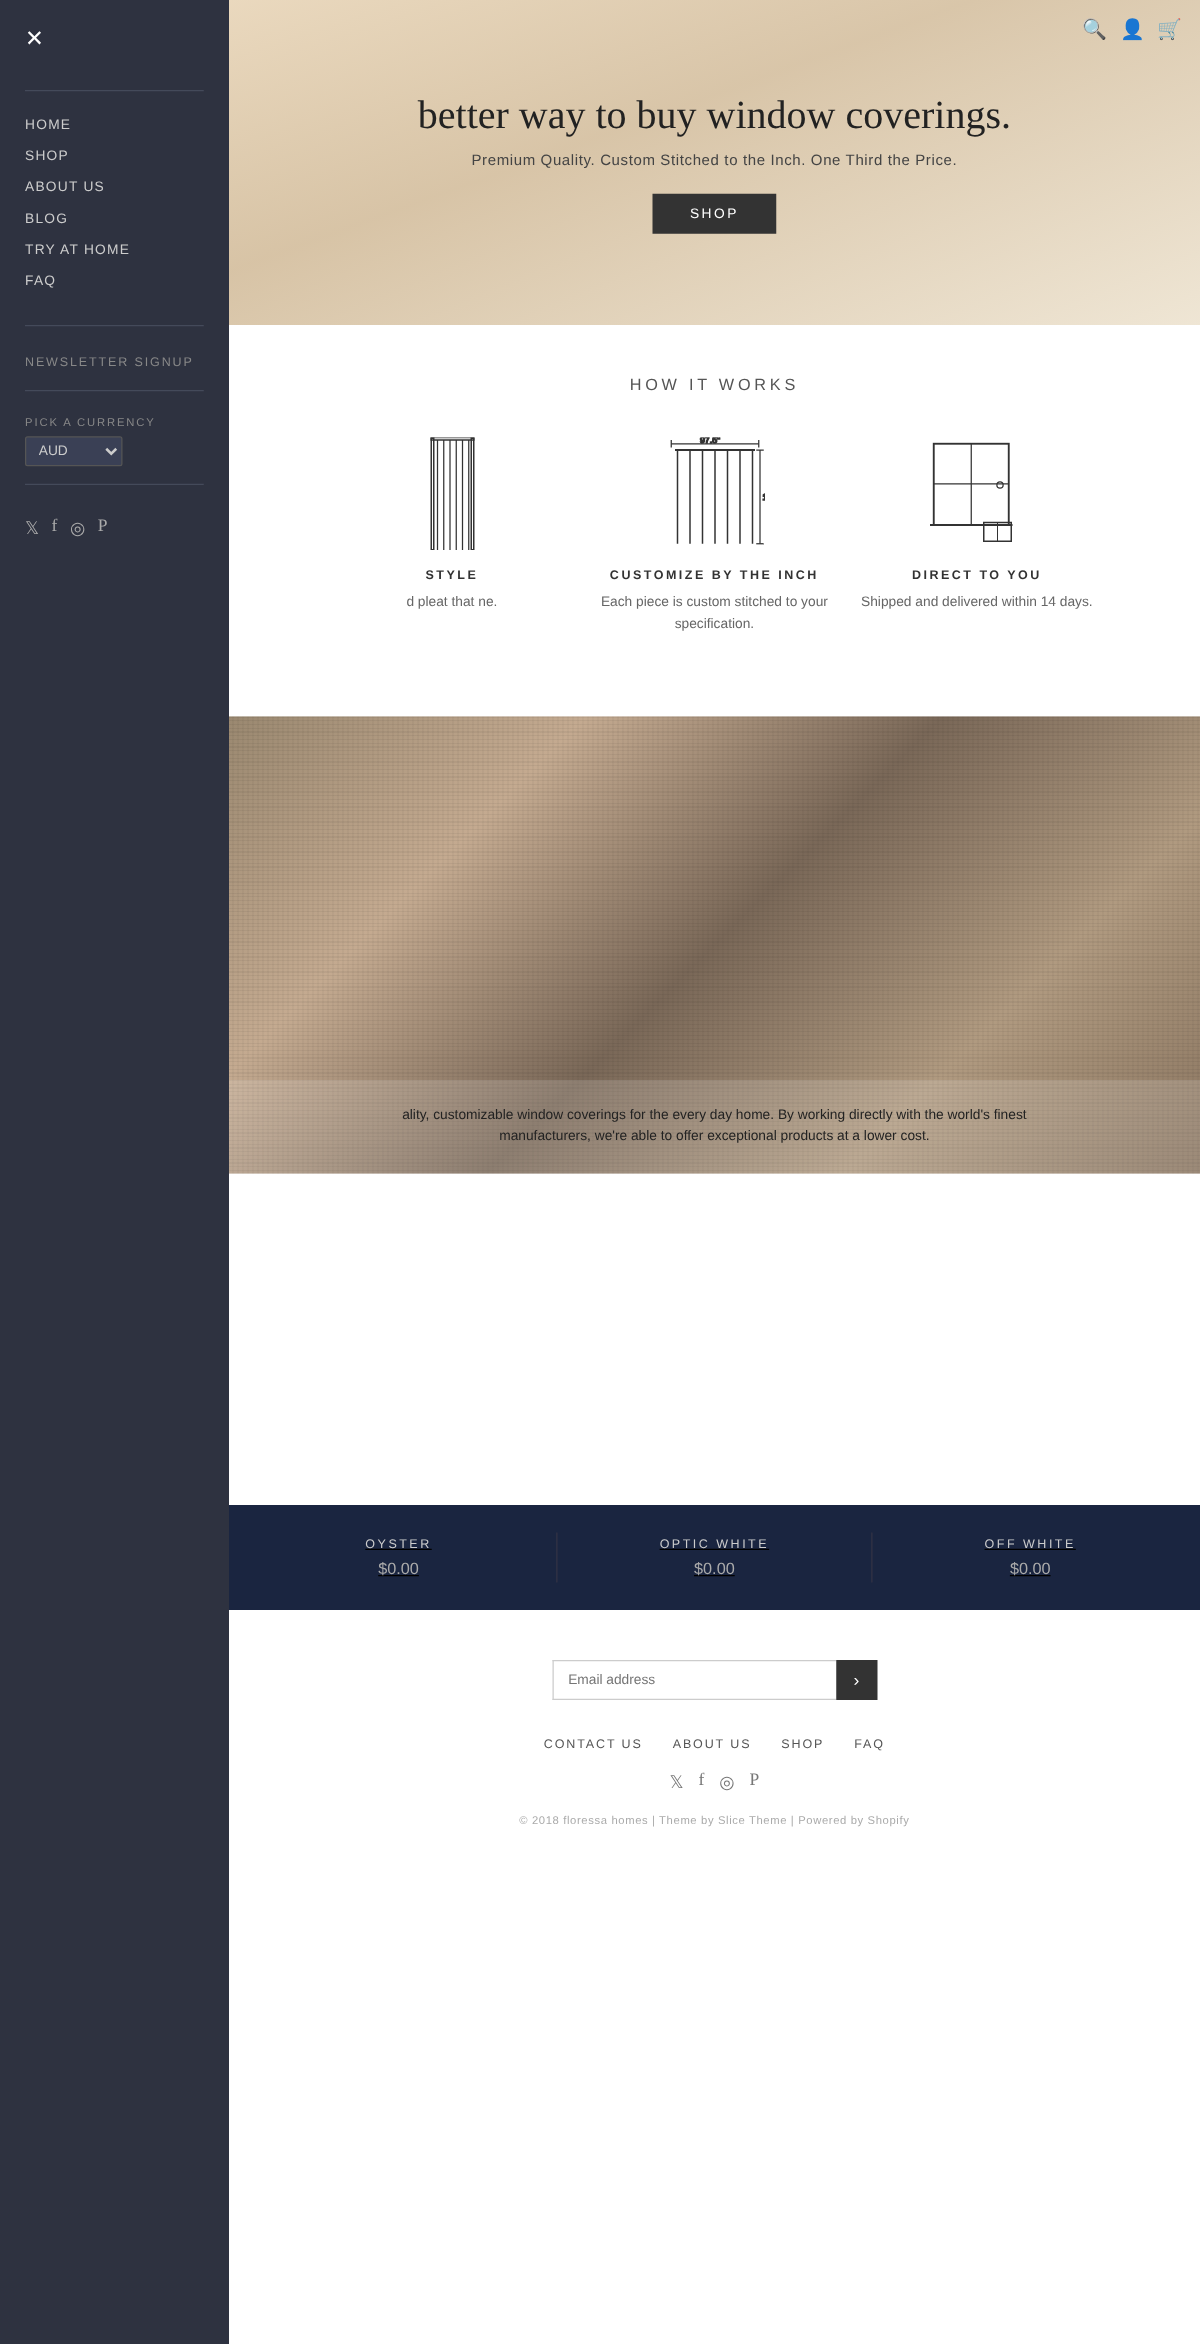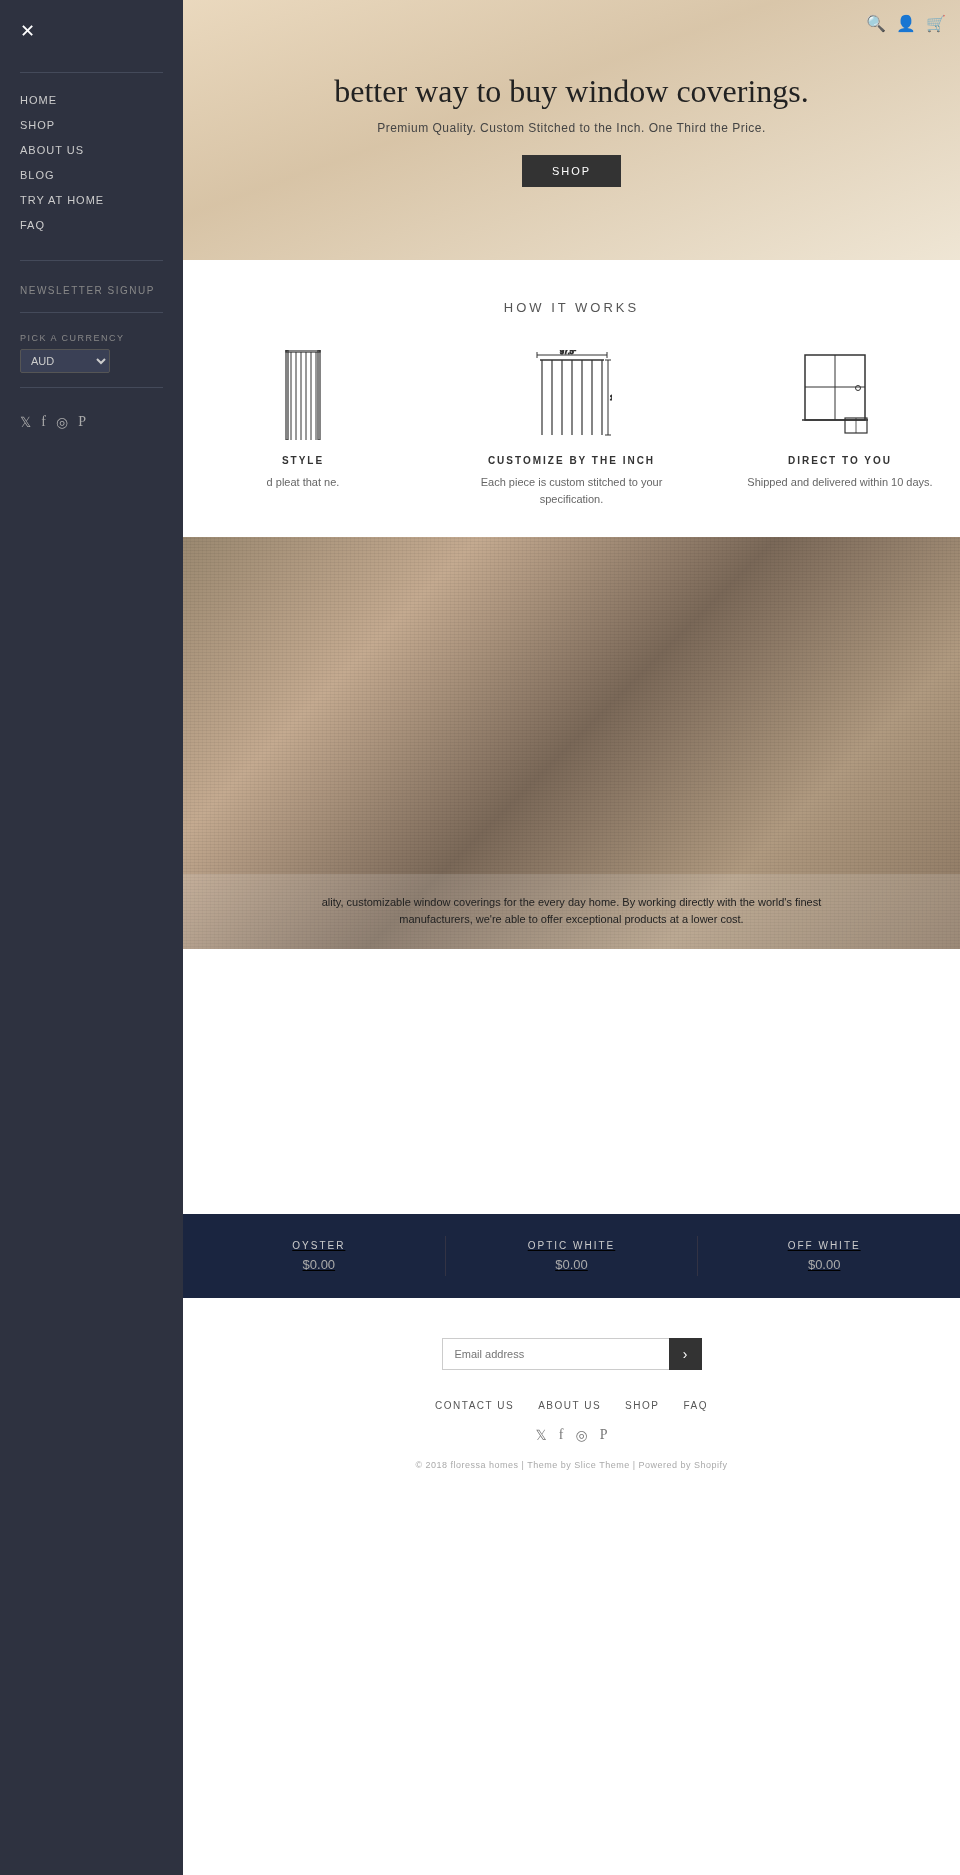--- a/index.html
+++ b/index.html
@@ -59,21 +59,21 @@
       letter-spacing: 1.5px;
       text-transform: uppercase;
       margin: 10px 0 6px;
     }
     .currency-select {
       background: #3a4055;
       border: 1px solid #555;
       color: #ccc;
       padding: 4px 6px;
       font-size: 11px;
-      width: 90px;
+      width: 78px;
       border-radius: 2px;
     }
     .sidebar-social {
       display: flex;
       gap: 10px;
       margin-top: 16px;
     }
     .sidebar-social a {
       color: #aaa;
       font-size: 14px;
@@ -183,21 +183,21 @@
     .section-title {
       font-family: Arial, sans-serif;
       font-size: 13px;
       letter-spacing: 3px;
       color: #555;
       text-transform: uppercase;
       margin-bottom: 30px;
     }
     .how-steps {
       display: flex;
-      justify-content: space-between;
+      justify-content: center;
       align-items: flex-start;
       gap: 10px;
     }
     .how-step {
       flex: 1;
       display: flex;
       flex-direction: column;
       align-items: center;
       max-width: 200px;
     }
@@ -229,23 +229,24 @@
     .curtain-icon svg, .measure-icon svg, .door-icon svg {
       stroke: #333;
       fill: none;
       stroke-width: 1.2;
     }
 
     
     .fabric-section {
       position: relative;
       width: 100%;
-      height: 412px;
+      height: 366px;
       background: linear-gradient(135deg, #8a7560 0%, #b8a08a 30%, #9a8870 60%, #6a5a48 100%);
       overflow: hidden;
+      margin-top: 36px;
     }
     .fabric-overlay {
       position: absolute;
       bottom: 0;
       left: 0;
       right: 0;
       padding: 20px;
       background: rgba(255,255,255,0.15);
       text-align: center;
     }
@@ -494,21 +495,21 @@
 
             <rect x="45" y="68" width="22" height="15" fill="none" stroke="#333" stroke-width="1.2"></rect>
             <line x1="56" y1="68" x2="56" y2="83" stroke="#333" stroke-width="0.8"></line>
 
             <circle cx="58" cy="38" r="2.5" fill="none" stroke="#333" stroke-width="1"></circle>
 
             <line x1="2" y1="70" x2="68" y2="70" stroke="#333" stroke-width="1.5"></line>
           </svg>
         </div>
         <div class="step-title">DIRECT TO YOU</div>
-        <div class="step-desc">Shipped and delivered within 10 days.</div>
+        <div class="step-desc">Shipped and delivered within 14 days.</div>
       </div>
     </div>
   </div>
 
   <div class="fabric-section">
     <div class="fabric-texture"></div>
     <div class="fabric-overlay">
       <p class="fabric-text">ality, customizable window coverings for the every day home. By working directly with the world's finest manufacturers, we're able to offer exceptional products at a lower cost.</p>
     </div>
   </div>

